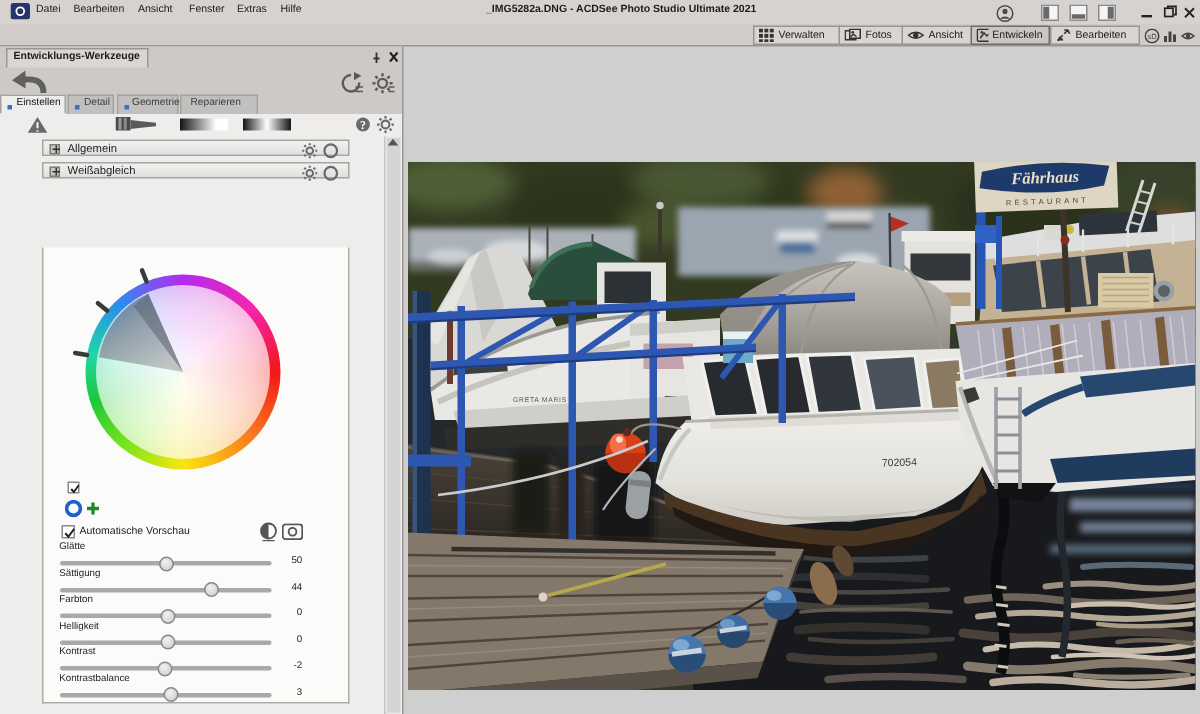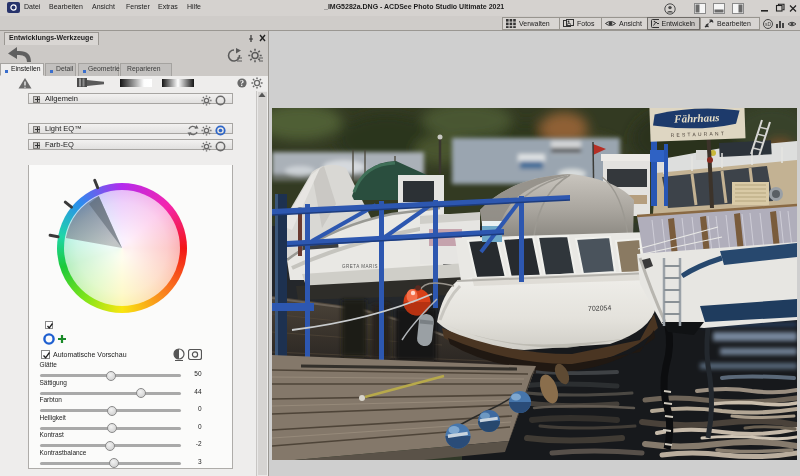--- a/index.html
+++ b/index.html
@@ -194,41 +194,23 @@
     <svg class="gearic" style="left:172px" width="11" height="11">
         <circle cx="5.5" cy="5.5" r="2.2" fill="none" stroke="#6a6a6a" stroke-width="1.3"></circle>
         <g stroke="#6a6a6a" stroke-width="1.4">
           <path d="M5.5 1.8 v-1.3 M5.5 9.2 v1.3 M1.8 5.5 h-1.3 M9.2 5.5 h1.3 M2.9 2.9 l-1 -1 M8.1 2.9 l1 -1 M2.9 8.1 l-1 1 M8.1 8.1 l1 1"></path>
         </g>
       </svg>
     <svg class="circic" style="left:186px" width="11" height="11">
         <circle cx="5.5" cy="5.5" r="4.2" fill="none" stroke="#6a6a6a" stroke-width="1.5"></circle>
       </svg>
   </div>
-  <div class="sechead" style="top:92px">
+  <div class="sechead" style="top:77px">
       <span class="expbox plus"></span>
-      <span class="lbl">Light EQ™</span>
-    <svg class="refic" style="left:158px" width="12" height="11">
-        <path d="M2 4 A4 4 0 0 1 9 3 M10 7 A4 4 0 0 1 3 8" fill="none" stroke="#6a6a6a" stroke-width="1.4"></path>
-        <path d="M9.5 0 L11.5 3.5 L7.5 3.8 Z M2.5 11 L0.5 7.5 L4.5 7.2 Z" fill="#6a6a6a"></path>
-      </svg>
-    <svg class="gearic" style="left:172px" width="11" height="11">
-        <circle cx="5.5" cy="5.5" r="2.2" fill="none" stroke="#6a6a6a" stroke-width="1.3"></circle>
-        <g stroke="#6a6a6a" stroke-width="1.4">
-          <path d="M5.5 1.8 v-1.3 M5.5 9.2 v1.3 M1.8 5.5 h-1.3 M9.2 5.5 h1.3 M2.9 2.9 l-1 -1 M8.1 2.9 l1 -1 M2.9 8.1 l-1 1 M8.1 8.1 l1 1"></path>
-        </g>
-      </svg>
-    <svg class="circic" style="left:186px" width="11" height="11">
-        <circle cx="5.5" cy="5.5" r="4.2" fill="none" stroke="#2e66c8" stroke-width="1.8"></circle>
-        <circle cx="5.5" cy="5.5" r="1.8" fill="#2e66c8"></circle>
-      </svg>
-  </div>
-  <div class="sechead" style="top:108px">
-      <span class="expbox plus"></span>
-      <span class="lbl">Farb-EQ</span>
+      <span class="lbl">Weißabgleich</span>
     <svg class="gearic" style="left:172px" width="11" height="11">
         <circle cx="5.5" cy="5.5" r="2.2" fill="none" stroke="#6a6a6a" stroke-width="1.3"></circle>
         <g stroke="#6a6a6a" stroke-width="1.4">
           <path d="M5.5 1.8 v-1.3 M5.5 9.2 v1.3 M1.8 5.5 h-1.3 M9.2 5.5 h1.3 M2.9 2.9 l-1 -1 M8.1 2.9 l1 -1 M2.9 8.1 l-1 1 M8.1 8.1 l1 1"></path>
         </g>
       </svg>
     <svg class="circic" style="left:186px" width="11" height="11">
         <circle cx="5.5" cy="5.5" r="4.2" fill="none" stroke="#6a6a6a" stroke-width="1.5"></circle>
       </svg>
   </div>

